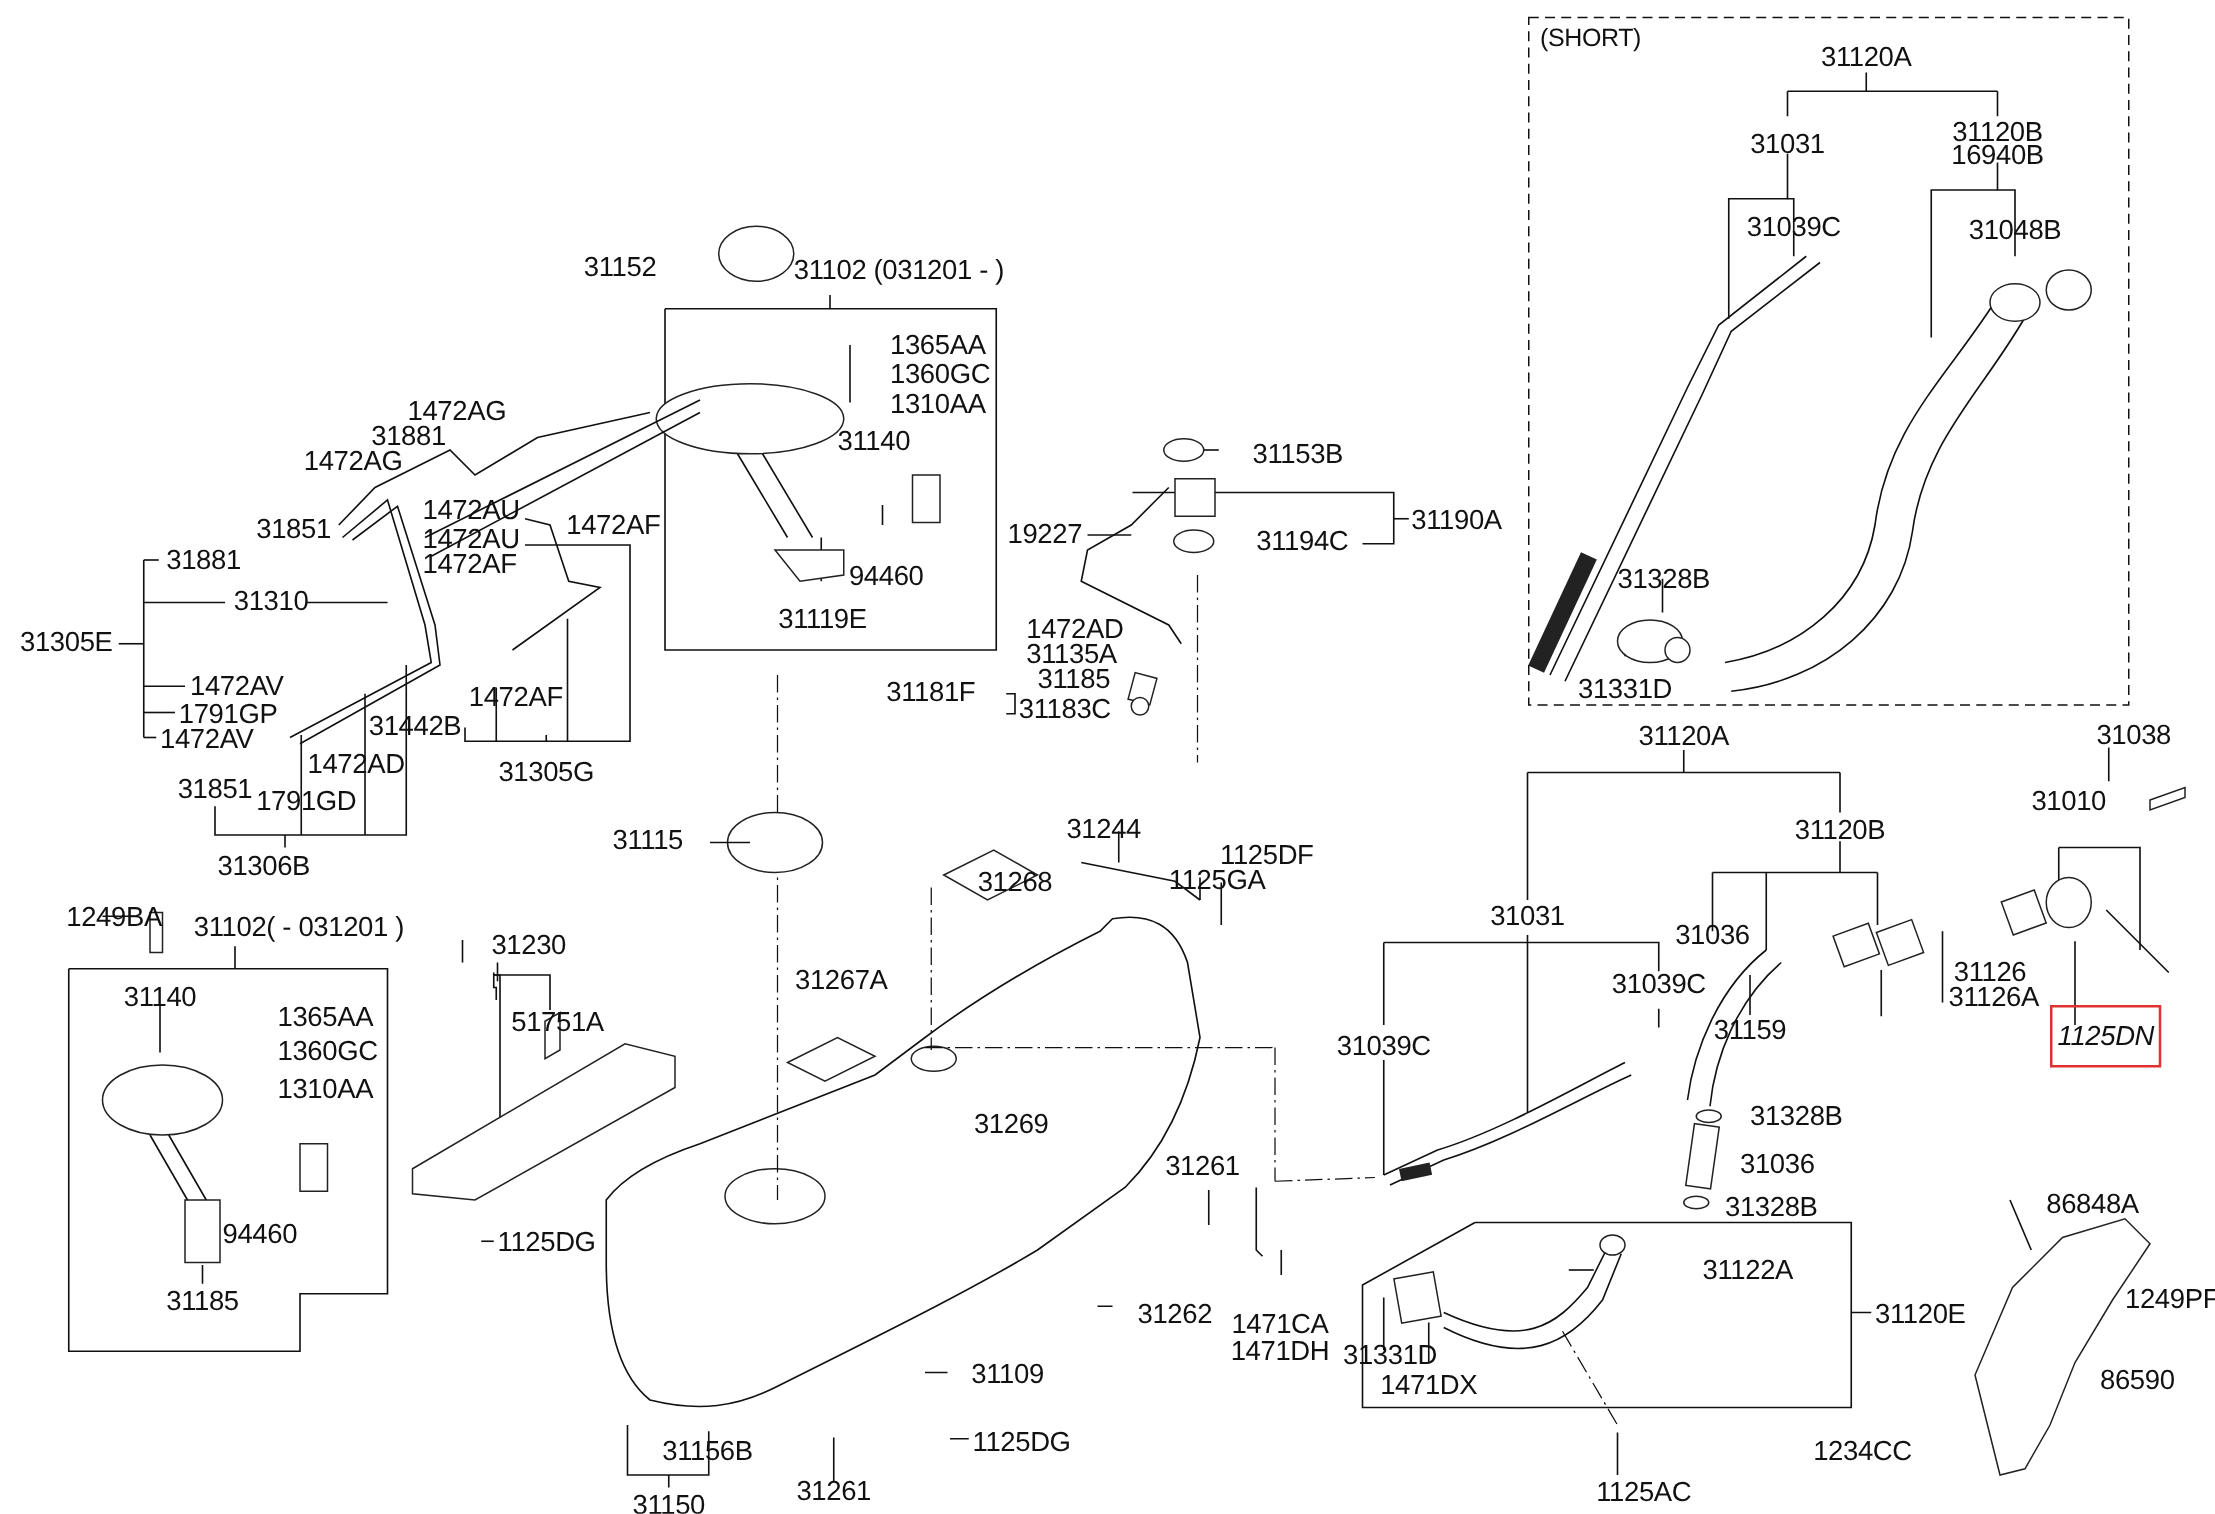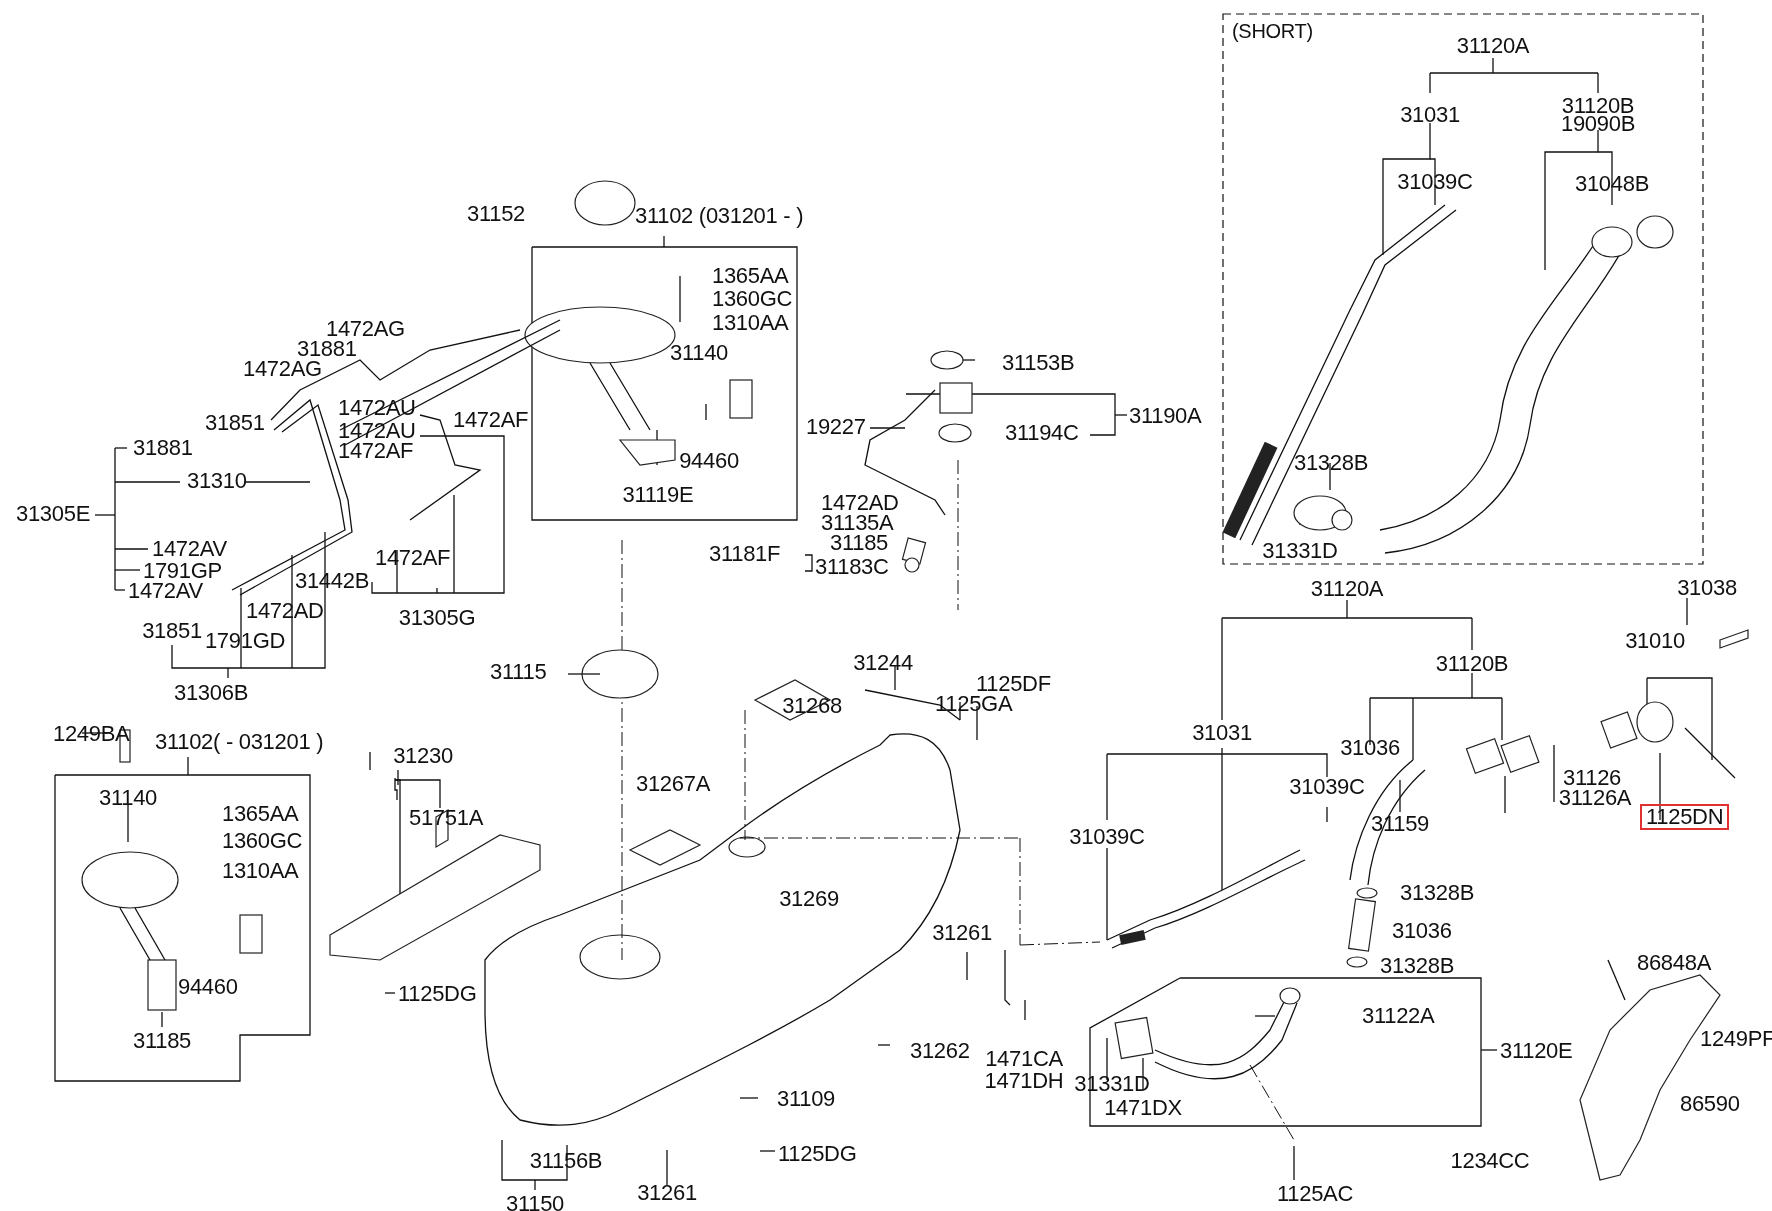--- a/index.html
+++ b/index.html
@@ -2,21 +2,21 @@
 <html><head>
 <meta charset="utf-8">
 <style>
   html, body { margin:0; padding:0; background:#ffffff; }
   body { width:1772px; height:1211px; position:relative; overflow:hidden;
          font-family:"Liberation Sans", sans-serif; color:#000; }
   svg#diagram { position:absolute; left:0; top:0; width:1772px; height:1211px; }
   .lbl { position:absolute; font-size:22px; line-height:22px; white-space:nowrap;
          letter-spacing:-0.3px; color:#111; }
   .lbl.c { transform:translateX(-50%); }
-  .lbl.hl { border:2px solid #22c55e; padding:0 4px; }
+  .lbl.hl { border:2px solid #22c55e; padding:12px 4px;font-style:italic; }
   .ln { stroke:#111; stroke-width:1.3; fill:none; }
   .pt { stroke:#222; stroke-width:1.2; fill:#fff; }
   .dash { stroke:#111; stroke-width:1.2; fill:none; stroke-dasharray:8 5; }
   .chain { stroke:#111; stroke-width:1; fill:none; stroke-dasharray:14 4 2 4; }
 </style>
 </head>
 <body>
 
 <svg id="diagram" viewBox="0 0 1772 1211" xmlns="http://www.w3.org/2000/svg">
 
@@ -208,21 +208,21 @@
     <polyline class="ln" points="385,993 395,993"></polyline>
     <polygon class="pt" points="330,935 500,835 540,845 540,870 380,960 330,955"></polygon>
     <polygon class="pt" points="436,817 448,810 448,840 436,847"></polygon>
   </g>
 </svg>
 
 <div class="lbl" style="left:1232px;top:20px;font-size:20px;">(SHORT)</div>
 <div class="lbl c" style="left:1493px;top:35px;">31120A</div>
 <div class="lbl c" style="left:1430px;top:104px;">31031</div>
 <div class="lbl c" style="left:1598px;top:95px;">31120B</div>
-<div class="lbl c" style="left:1598px;top:113px;">19090B</div>
+<div class="lbl c" style="left:1598px;top:113px;">16940B</div>
 <div class="lbl c" style="left:1435px;top:171px;">31039C</div>
 <div class="lbl c" style="left:1612px;top:173px;">31048B</div>
 <div class="lbl c" style="left:1331px;top:452px;">31328B</div>
 <div class="lbl c" style="left:1300px;top:540px;">31331D</div>
 
 <div class="lbl c" style="left:1347px;top:578px;">31120A</div>
 <div class="lbl c" style="left:1707px;top:577px;">31038</div>
 <div class="lbl c" style="left:1655px;top:630px;">31010</div>
 <div class="lbl c" style="left:1472px;top:653px;">31120B</div>
 <div class="lbl c" style="left:1222px;top:722px;">31031</div>

